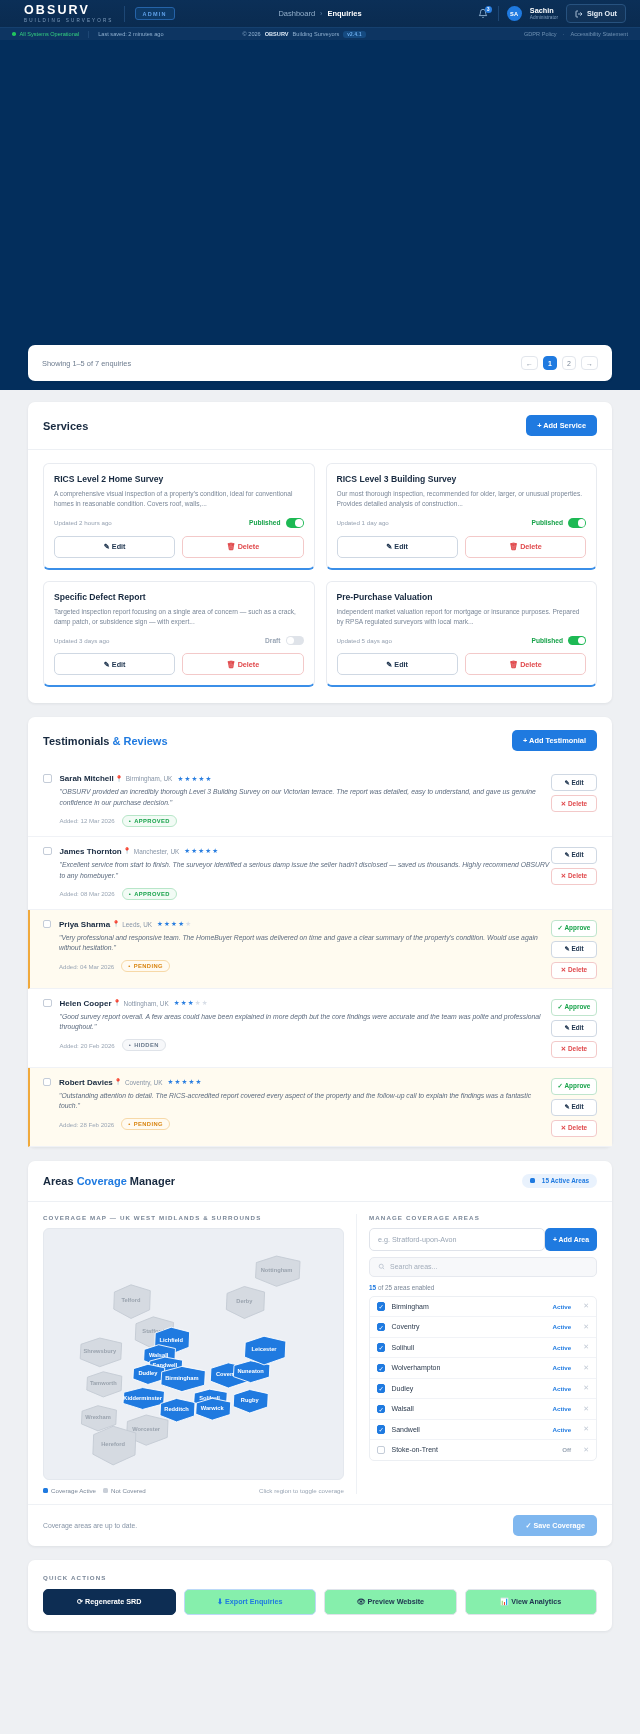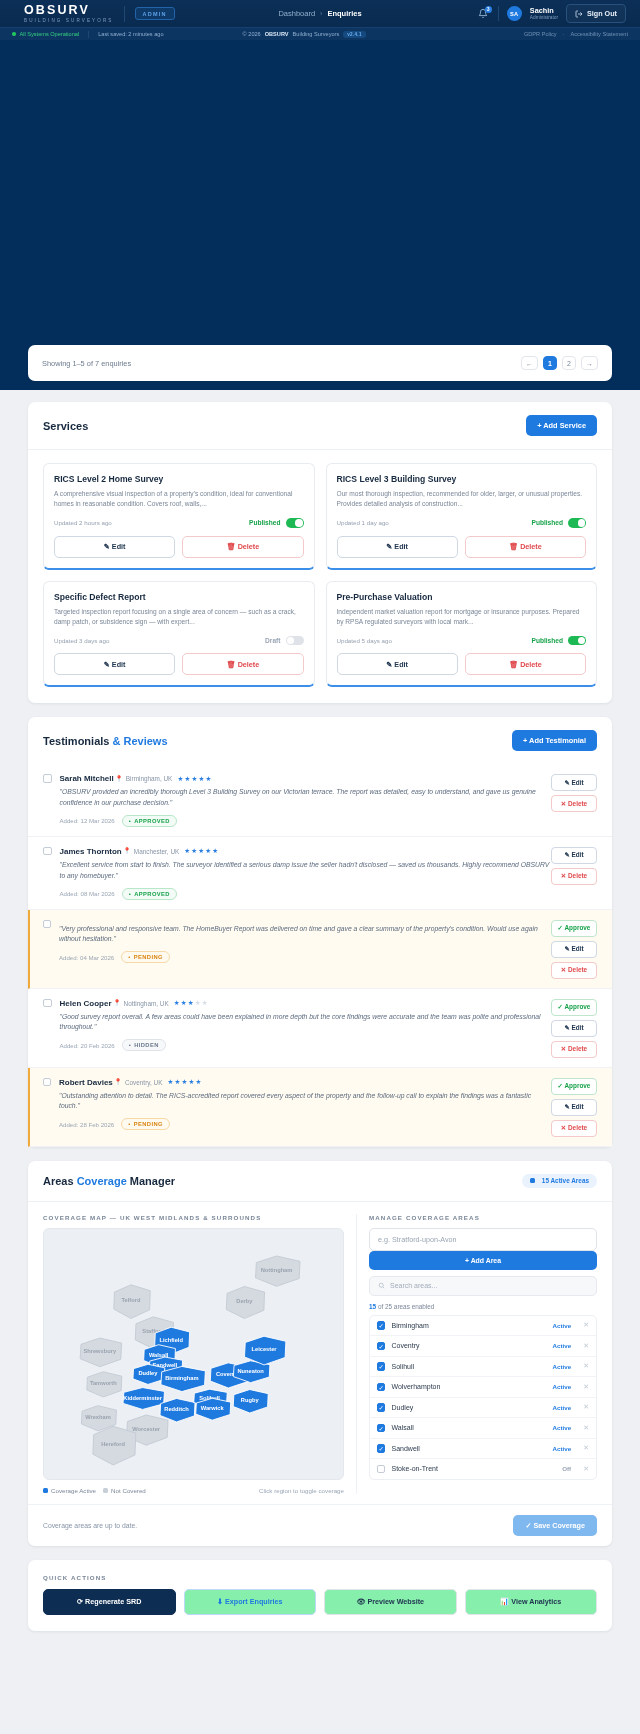--- a/index.html
+++ b/index.html
@@ -154,21 +154,21 @@
   .cov-chip { margin-left: auto; background: #e9f2fd; color: #1f7ae0; font-size: 6.4px; font-weight: bold; border-radius: 9px; padding: 3.5px 8px; display: flex; align-items: center; gap: 4px;}
   .cov-body { display: flex; padding: 12px 15px 10px; gap: 12px; }
   .cov-left { flex: 1.32; }
   .cov-right { flex: 1; border-left: 1px solid #eef1f5; padding-left: 12px; }
   .sec-label { font-size: 6.2px; font-weight: bold; letter-spacing: 1.1px; color: #7a8798; margin-bottom: 7px; }
   .map { border: 1px solid #e4e8ee; border-radius: 6px; background: #eceff4; height: 252px; position: relative; overflow: hidden; }
   .map-legend { display: flex; align-items: center; gap: 7px; margin-top: 7px; font-size: 6.2px; color: #7a8798; }
   .lg-dot { width: 5px; height: 5px; border-radius: 1.5px; background: #1f7ae0; display: inline-block; margin-right: 3px; }
   .lg-dot.grey { background: #c9cfd8; }
   .lg-hint { margin-left: auto; color: #9aa6b5; }
-  .row-inline { display: flex; gap: 0; flex-direction: column; }
+  .row-inline { display: flex; gap: 0; }
   .inp {
     flex: 1; border: 1px solid #dfe3ea; border-radius: 5px; background: #fff;
     font-size: 7.2px; color: #9aa6b5; padding: 6px 8px;
   }
   .btn-add { background: #1f7ae0; color: #fff; border-radius: 5px; font-size: 6.9px; font-weight: bold; padding: 6px 8px; border: none; white-space: nowrap;}
   .search {
     margin-top: 6px; border: 1px solid #e6e9ef; background: #f7f8fa; border-radius: 5px;
     font-size: 7px; color: #a3adbb; padding: 5.5px 8px; display: flex; align-items: center; gap: 5px;
   }
   .enabled-line { font-size: 6.4px; color: #7a8798; margin: 7px 0 5px; }
@@ -395,20 +395,32 @@
               </div>
             </div>
             <div class="trow-actions">
               <button class="mini">✎ Edit</button>
               <button class="mini del">✕ Delete</button>
             </div>
           </div>
           <div class="trow pending">
             <span class="cb"></span>
             <div class="trow-main">
+              <div class="trow-head">
+                <span class="tname">Priya Sharma</span>
+                <span class="pin">📍</span>
+                <span class="tloc">Leeds, UK</span>
+                <span class="stars">
+                  <span class="star">★</span>
+                  <span class="star">★</span>
+                  <span class="star">★</span>
+                  <span class="star">★</span>
+                  <span class="star off">★</span>
+                </span>
+              </div>
               <div class="tquote">"Very professional and responsive team. The HomeBuyer Report was delivered on time and gave a clear summary of the property's condition. Would use again without hesitation."</div>
               <div class="tfoot">
                 <span class="tadded">Added: 04 Mar 2026</span>
                 <span class="badge pending">• <span>PENDING</span></span>
               </div>
             </div>
             <div class="trow-actions">
               <button class="mini approve">✓ Approve</button>
               <button class="mini">✎ Edit</button>
               <button class="mini del">✕ Delete</button>

